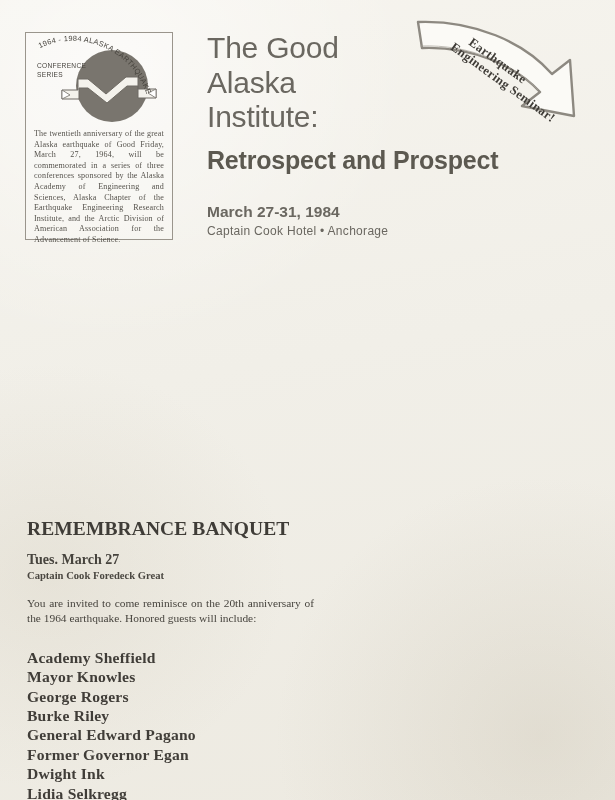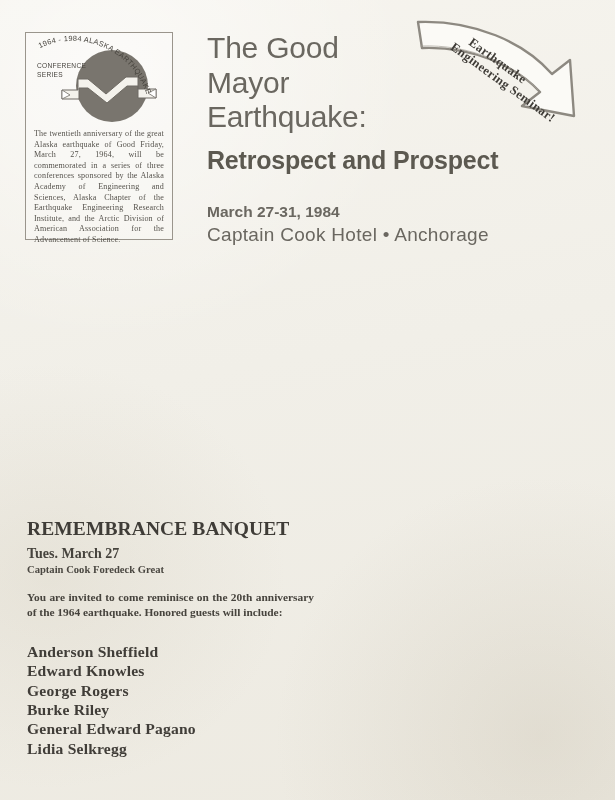--- a/index.html
+++ b/index.html
@@ -64,43 +64,43 @@
   }
   .date-line {
     position: absolute; left: 207px; top: 203px;
     font-family: "Liberation Sans", sans-serif;
     font-size: 15.5px; font-weight: 700;
     color: #6a6760;
   }
   .venue-line {
     position: absolute; left: 207px; top: 224px;
     font-family: "Liberation Sans", sans-serif;
-    font-size: 19px; font-weight: 500;
+    font-size: 12px; font-weight: 500;
     color: #6a6760;
     letter-spacing: .3px;
   }
   .badge { position: absolute; left: 412px; top: 18px; width: 200px; height: 125px; }
 
   
   .col-left  { position: absolute; left: 27px;  top: 268px; width: 287px; }
 
   .sec-title {
     font-size: 19.5px; font-weight: 700; letter-spacing: .1px;
-    color: #3f3c37; margin: 0 0 6px 0;
+    color: #3f3c37; margin: 0 0 12px 0;
   }
   .sec-date {
     font-size: 14px; font-weight: 700; color: #46433d;
     margin: 0 0 2px 0;
   }
   .sec-room {
     font-size: 10.6px; font-weight: 700; color: #4a4741;
     margin: 0;
   }
   .sec-intro {
-    font-size: 11.4px; line-height: 15.4px; font-weight: 700;
+    font-size: 11.4px; line-height: 15.4px; font-weight: 400;
     color: #46433d; text-align: justify; margin: 15px 0 0 0;
   }
 
   
   .guests { margin: 21px 0 0 0; padding: 0; list-style: none; }
   .guests li {
     font-size: 15.6px; font-weight: 700; color: #403d38;
     line-height: 19.4px; letter-spacing: .2px;
   }
 </style>
@@ -126,22 +126,22 @@
           <textPath href="#arcpath" startOffset="2">1964 - 1984 ALASKA EARTHQUAKE</textPath>
         </text>
         <text x="11" y="35" font-family="Liberation Sans, sans-serif" font-size="6.6" fill="#46433d" letter-spacing=".3">CONFERENCE</text>
         <text x="11" y="44" font-family="Liberation Sans, sans-serif" font-size="6.6" fill="#46433d" letter-spacing=".3">SERIES</text>
       </svg>
       <div class="logo-text">The twentieth anniversary of the great Alaska earthquake of Good Friday, March 27, 1964, will be commemorated in a series of three conferences sponsored by the Alaska Academy of Engineering and Sciences, Alaska Chapter of the Earthquake Engineering Research Institute, and the Arctic Division of American Association for the Advancement of Science.</div>
     </div>
 
     <div class="title-main">
       <div>The Good</div>
-      <div>Mayor</div>
-      <div>Earthquake:</div>
+      <div>Alaska</div>
+      <div>Institute:</div>
     </div>
     <div class="title-sub">Retrospect and Prospect</div>
     <div class="date-line">March 27-31, 1984</div>
     <div class="venue-line">Captain Cook Hotel • Anchorage</div>
 
     <svg class="badge" viewBox="0 0 200 125">
       <path d="M 6 4 C 62 2 112 24 140 56 L 158 42 L 162 98 L 110 88 L 128 74
                C 104 48 60 28 10 30 Z" fill="#fbfaf6" stroke="#8d8981" stroke-width="2.4" stroke-linejoin="round"></path>
       <path d="M 8 28 C 58 26 102 46 126 72" fill="none" stroke="#a8a49b" stroke-width="1" opacity=".7"></path>
       <g transform="translate(56,26) rotate(36)">
@@ -151,24 +151,26 @@
     </svg>
   </div>
 
   <div class="col-left">
     <h2 class="sec-title">REMEMBRANCE BANQUET</h2>
     <p class="sec-date">Tues. March 27</p>
     <p class="sec-room">Captain Cook Foredeck Great</p>
     <p class="sec-intro">You are invited to come reminisce on the 20th anniversary of the 1964 earthquake. Honored guests will include:</p>
 
     <ul class="guests">
-      <li>Anderson Sheffield</li>
-      <li>Edward Knowles</li>
+      <li>Academy Sheffield</li>
+      <li>Mayor Knowles</li>
       <li>George Rogers</li>
       <li>Burke Riley</li>
       <li>General Edward Pagano</li>
+      <li>Former Governor Egan</li>
+      <li>Dwight Ink</li>
       <li>Lidia Selkregg</li>
 
     </ul>
 
   </div>
 
 </div>
 
 </body></html>

